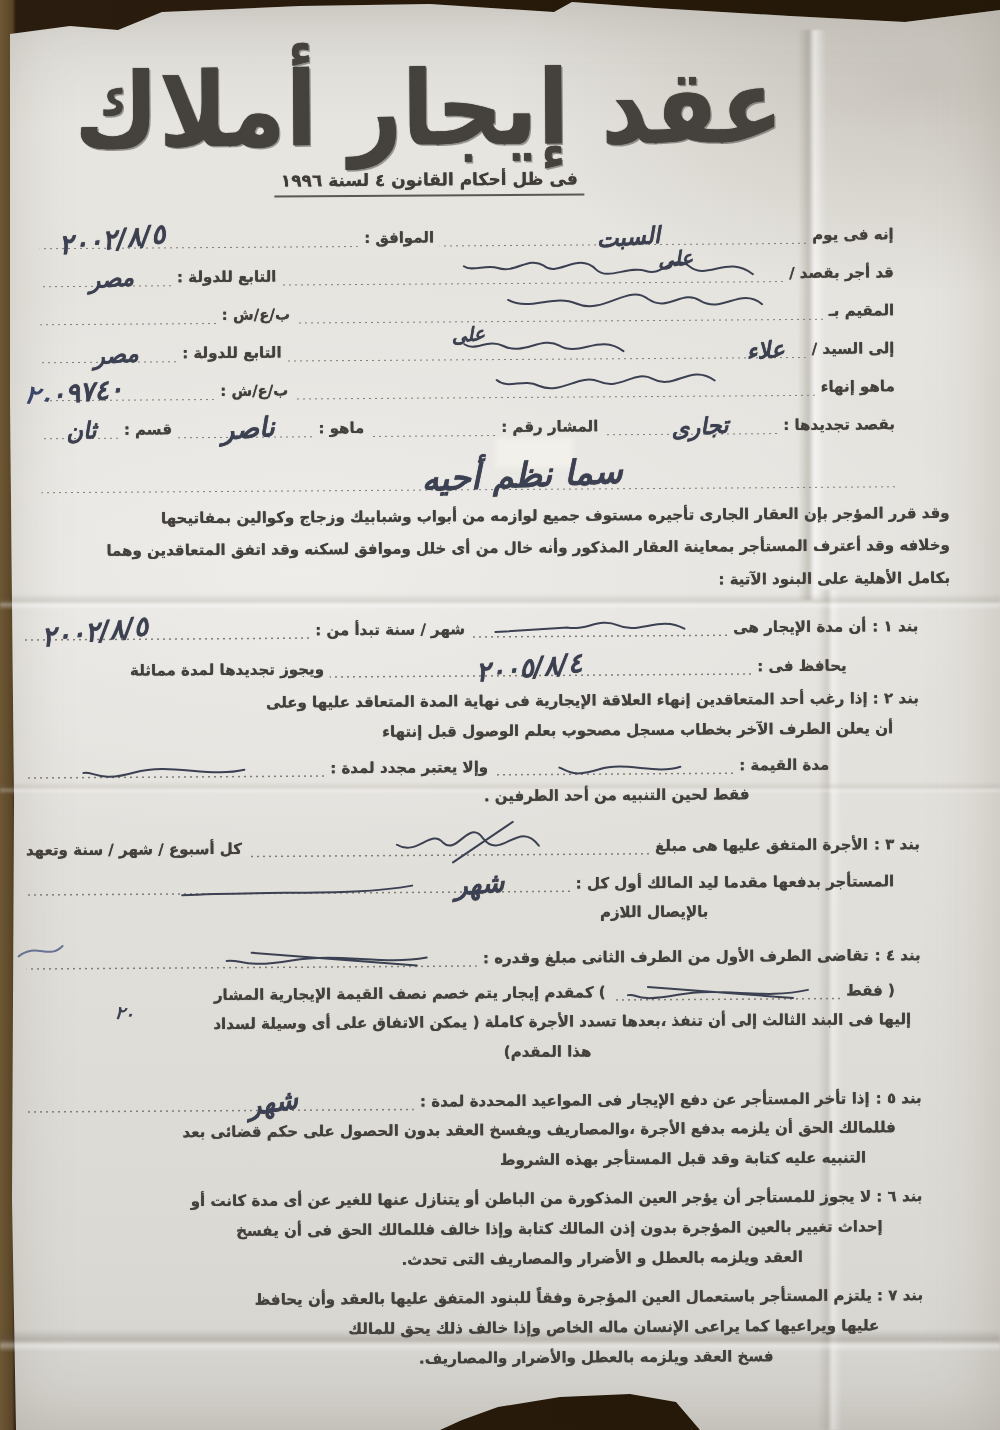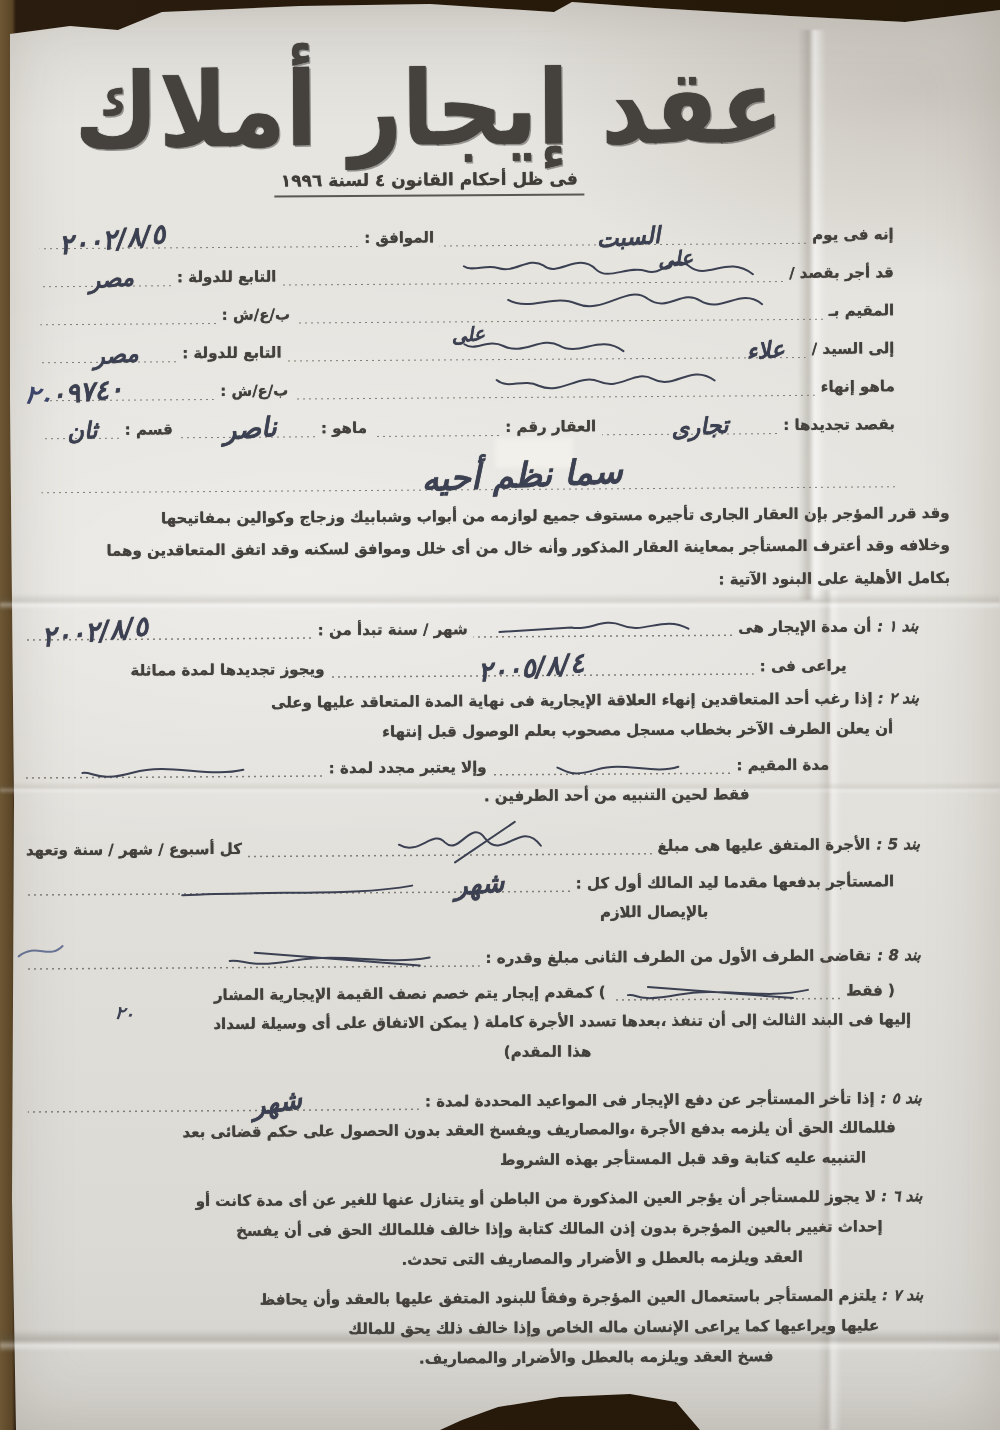--- a/index.html
+++ b/index.html
@@ -39,21 +39,21 @@
   .hw{position:absolute;bottom:-4px;right:28%;font-size:23px;font-style:italic;color:#3b4152;
     white-space:nowrap;transform:rotate(-4deg);line-height:1;}
   .hw.big{font-size:27px;}
   .hw.left{right:auto;left:6%;}
   .hw.mid{right:40%;}
   .squig{position:absolute;bottom:-4px;right:8%;}
   .intro{margin-top:10px;padding:0 54px 0 22px;font-size:15px;line-height:2.15;}
   .clause{padding:0 86px 0 20px;font-size:15px;margin-top:9px;}
   .cline{display:flex;align-items:flex-end;gap:6px;height:26px;margin-bottom:5px;}
   .tline{line-height:30px;}
-  .num{white-space:nowrap;font-style:italic;}
+  .num{white-space:nowrap;}
   .mark{position:absolute;font-style:italic;font-weight:700;}
   svg.pen path{stroke:#3b4152;stroke-width:2;fill:none;stroke-linecap:round;}
   svg.pen.blue path{stroke:#41507c;opacity:.75;}
   .patch{position:absolute;background:rgba(243,241,235,.85);filter:blur(2px);}
 </style>
 </head>
 <body>
 
 <div class="paper"></div>
 <div class="crease cv1"></div>
@@ -134,21 +134,21 @@
       <span class="blank" style="flex:.7">
         <span class="hw big left" style="transform:rotate(-5deg)">٠٩٧٤٠</span>
       </span>
     </div>
 
     <div class="frow">
       <span class="lab">بقصد تجديدها :</span>
       <span class="blank" style="flex:.9">
         <span class="hw">تجارى</span>
       </span>
-      <span class="lab">العقار رقم :</span>
+      <span class="lab">المشار رقم :</span>
       <span class="blank" style="flex:.65"></span>
       <span class="lab">ماهو :</span>
       <span class="blank" style="flex:.7">
         <span class="hw big">ناصر</span>
       </span>
       <span class="lab">قسم :</span>
       <span class="blank" style="flex:.4">
         <span class="hw">ثان</span>
       </span>
     </div>
@@ -174,51 +174,51 @@
         <svg class="squig pen" width="200" height="30" viewBox="0 0 200 30" style="right:15%">
           <path d="M195 18 C 170 4 150 24 128 14 C 110 6 96 20 78 16 L 6 20"></path>
         </svg>
       </span>
       <span>شهر / سنة تبدأ من :</span>
       <span class="blank" style="flex:1">
         <span class="hw big left" style="transform:rotate(-6deg)">٢٠٠٢/٨/٥</span>
       </span>
     </div>
     <div class="cline" style="height:34px">
-      <span style="margin-right:72px">يراعى فى :</span>
+      <span style="margin-right:72px">يحافظ فى :</span>
       <span class="blank" style="flex:.8">
         <span class="hw big mid" style="transform:rotate(-5deg)">٢٠٠٥/٨/٤</span>
       </span>
       <span>ويجوز تجديدها لمدة مماثلة</span>
     </div>
   </div>
 
   <div class="clause print">
     <div class="tline"><span class="num">بند ٢ :</span> <span>إذا رغب أحد المتعاقدين إنهاء العلاقة الإيجارية فى نهاية المدة المتعاقد عليها وعلى</span></div>
     <div class="tline" style="margin-right:26px">أن يعلن الطرف الآخر بخطاب مسجل مصحوب بعلم الوصول قبل إنتهاء</div>
     <div class="cline" style="margin-right:90px;height:30px">
-      <span>مدة المقيم :</span>
+      <span>مدة القيمة :</span>
       <span class="blank" style="flex:.8">
         <svg class="squig pen" width="130" height="24" viewBox="0 0 130 24" style="right:20%">
           <path d="M125 12 C 100 20 70 6 44 14 S 14 16 4 12"></path>
         </svg>
       </span>
       <span>وإلا يعتبر مجدد لمدة :</span>
       <span class="blank" style="flex:1">
         <svg class="squig pen" width="170" height="26" viewBox="0 0 170 26" style="right:25%">
           <path d="M165 14 C 130 22 90 6 55 16 S 14 14 4 16"></path>
         </svg>
       </span>
     </div>
     <div class="tline" style="margin-right:170px">فقط لحين التنبيه من أحد الطرفين .</div>
   </div>
 
   <div class="clause print">
     <div class="cline" style="height:36px">
-      <span class="num">بند 5 :</span>
+      <span class="num">بند ٣ :</span>
       <span>الأجرة المتفق عليها هى مبلغ</span>
       <span class="blank" style="flex:1">
         <svg class="squig pen" width="160" height="54" viewBox="0 0 160 54" style="right:25%;bottom:-12px">
           <path d="M150 32 C 130 4 112 48 94 24 C 80 4 68 42 54 28 C 42 14 28 42 8 30 M64 48 L 124 8"></path>
         </svg>
       </span>
       <span>كل أسبوع / شهر / سنة وتعهد</span>
     </div>
     <div class="cline" style="margin-right:26px;height:32px">
       <span>المستأجر بدفعها مقدما ليد المالك أول كل :</span>
@@ -227,21 +227,21 @@
         <svg class="squig pen" width="240" height="20" viewBox="0 0 240 20" style="right:28%;bottom:-6px">
           <path d="M235 6 C 180 16 100 10 5 14"></path>
         </svg>
       </span>
     </div>
     <div class="tline" style="margin-right:212px">بالإيصال اللازم</div>
   </div>
 
   <div class="clause print">
     <div class="cline" style="height:30px">
-      <span class="num">بند 8 :</span>
+      <span class="num">بند ٤ :</span>
       <span>تقاضى الطرف الأول من الطرف الثانى مبلغ وقدره :</span>
       <span class="blank">
         <svg class="squig pen" width="210" height="26" viewBox="0 0 210 26" style="right:10%">
           <path d="M205 12 C 160 20 120 6 70 14 S 20 12 5 14 M195 20 L 30 6"></path>
         </svg>
         <svg class="squig pen blue" width="56" height="26" viewBox="0 0 56 26" style="right:auto;left:-14px;bottom:6px">
           <path d="M50 8 C 36 22 24 4 6 18"></path>
         </svg>
       </span>
     </div>

